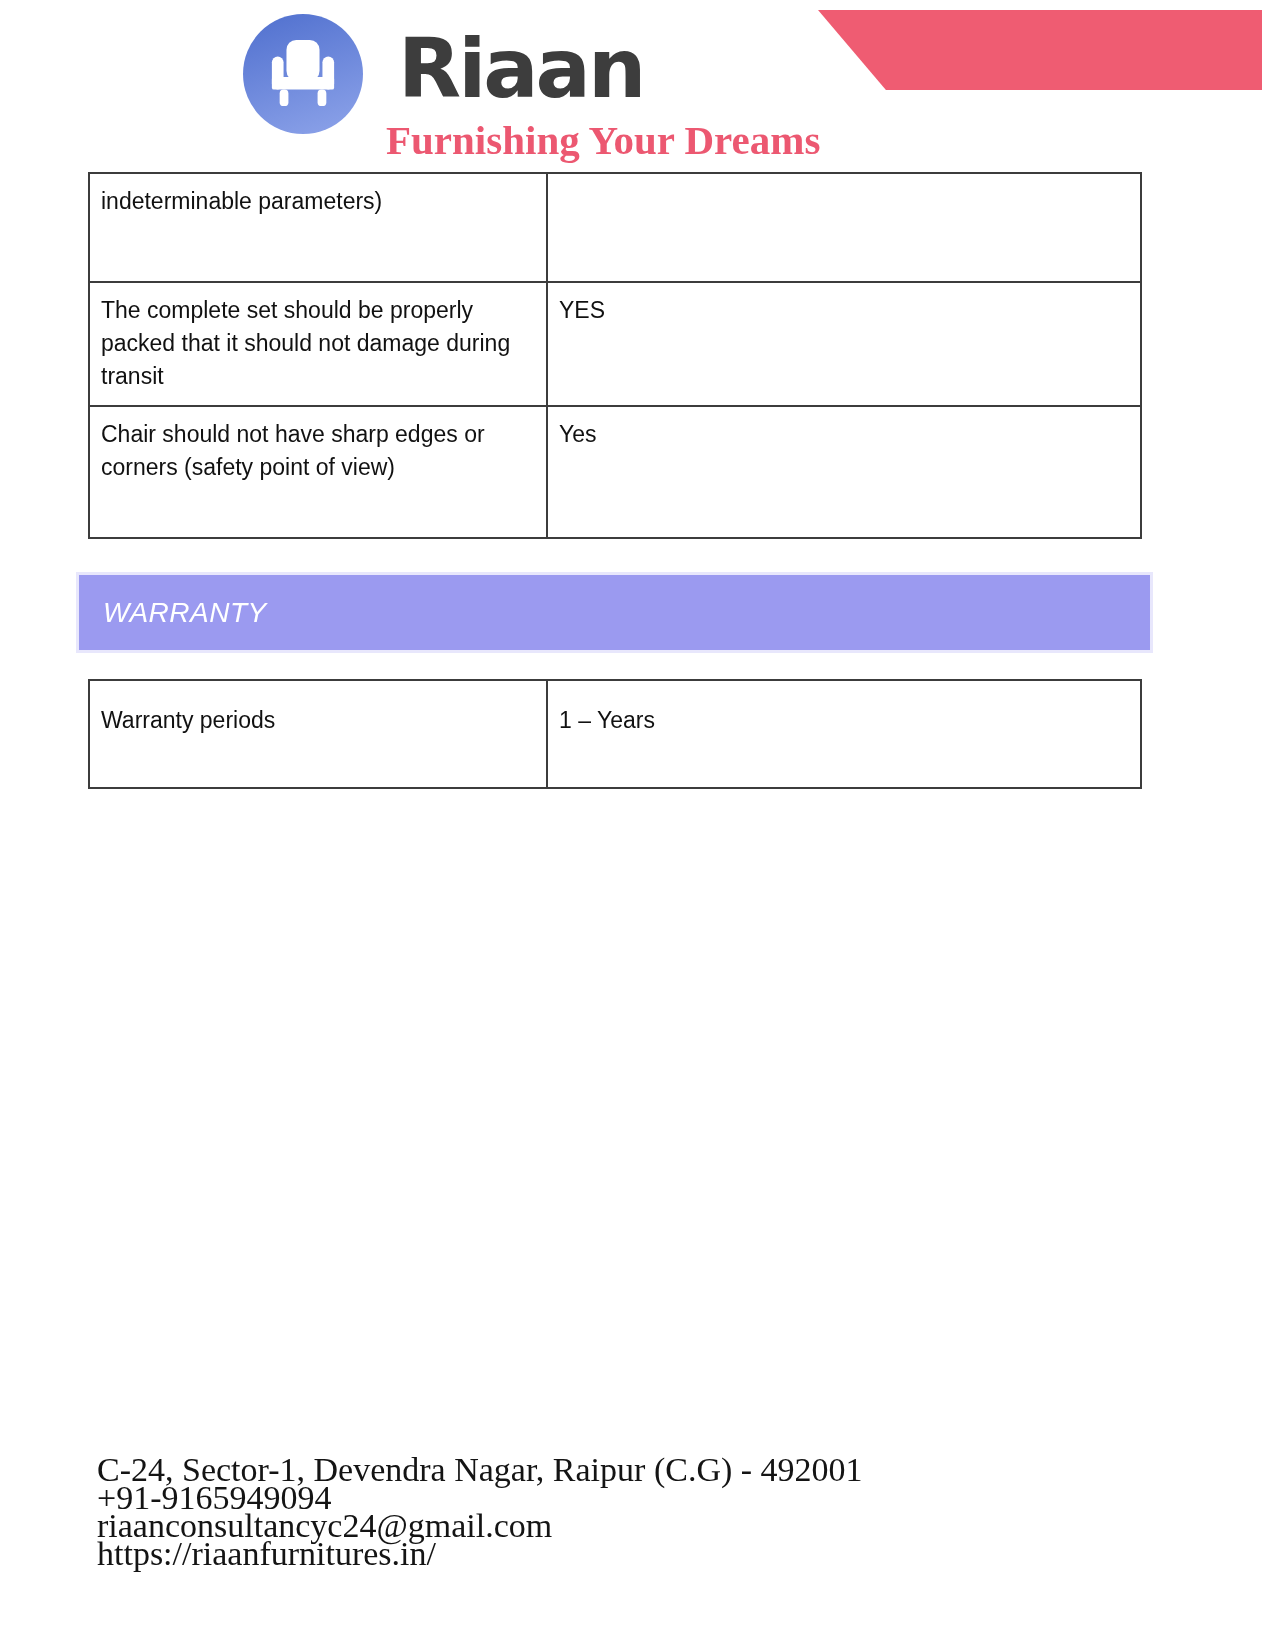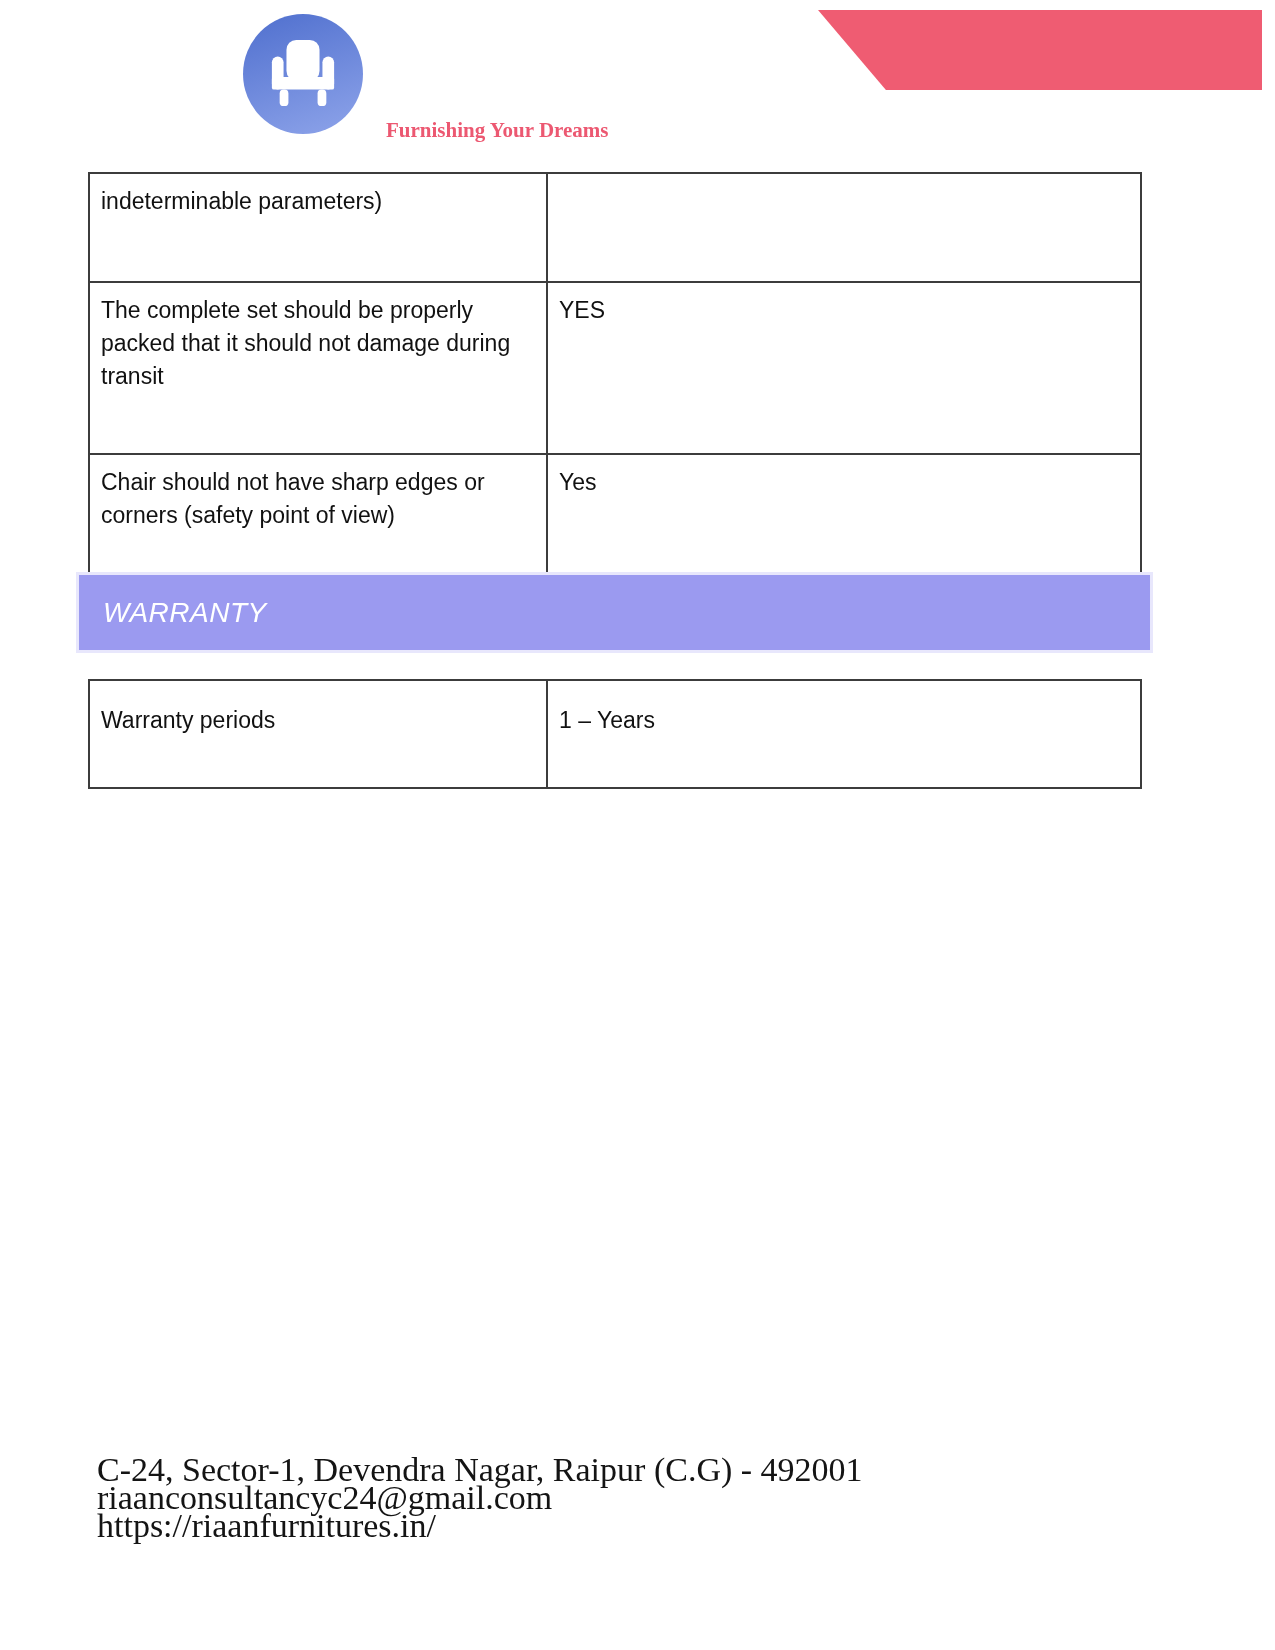--- a/index.html
+++ b/index.html
@@ -42,21 +42,21 @@
     letter-spacing: -3px;
     color: var(--wordmark-gray, #3d3d3d);
     white-space: nowrap;
   }
 
   .tagline {
     position: absolute;
     left: 386px; top: 120px;
     font-family: "Liberation Serif", serif;
     font-weight: bold;
-    font-size: 21px;
+    font-size: 41px;
     line-height: 1;
     color: var(--tagline-pink, #ec5871);
     white-space: nowrap;
   }
 
   
   table { border-collapse: collapse; table-layout: fixed; position: absolute; left: 88px; width: 1052px; background: #ffffff; border-radius: 26px; }
   .spec-table { top: 172px; }
   .warranty-table { top: 679px; }
   col.c1 { width: 458px; }
@@ -64,21 +64,21 @@
   td {
     border: 2px solid #3c3c3c;
     vertical-align: top;
     padding: 11px 18px 0 11px;
     font-size: 23px;
     line-height: 33px;
     color: #111111;
   }
   .warranty-table td { padding-top: 23px; }
   tr.r1 { height: 109px; }
-  tr.r2 { height: 172px; }
+  tr.r2 { height: 124px; }
   tr.r3 { height: 132px; }
   tr.rw { height: 108px; }
 
   
   .section-banner {
     position: absolute;
     left: 76px; top: 572px;
     width: 1077px; height: 81px;
     background: var(--banner-purple, #9b9af0);
     border: 3px solid #e8e7fc;
@@ -117,20 +117,21 @@
           <rect x="0" y="17" width="12" height="34" rx="6"></rect>
           <rect x="52" y="17" width="12" height="34" rx="6"></rect>
           <rect x="0" y="38" width="64" height="13" rx="2"></rect>
           <rect x="8" y="51" width="9" height="17" rx="4"></rect>
           <rect x="47" y="51" width="9" height="17" rx="4"></rect>
         </g>
       </svg>
     </span>
   </div>
 
+  <div class="wordmark">Riaan</div>
   <div class="tagline">Furnishing Your Dreams</div>
 
   <table class="spec-table">
     <colgroup>
         <col class="c1">
         <col class="c2">
       </colgroup>
     <tbody>
       <tr class="r1">
         <td>indeterminable parameters)</td>
@@ -159,17 +160,18 @@
     <tbody>
       <tr class="rw">
         <td>Warranty periods</td>
         <td>1 – Years</td>
       </tr>
     </tbody>
   </table>
 
   <div class="footer">
     <div>C-24, Sector-1, Devendra Nagar, Raipur (C.G) - 492001</div>
+    <div>+91-9165949094</div>
     <div>riaanconsultancyc24@gmail.com</div>
     <div>https://riaanfurnitures.in/</div>
   </div>
 
 </div>
 
 </body></html>

